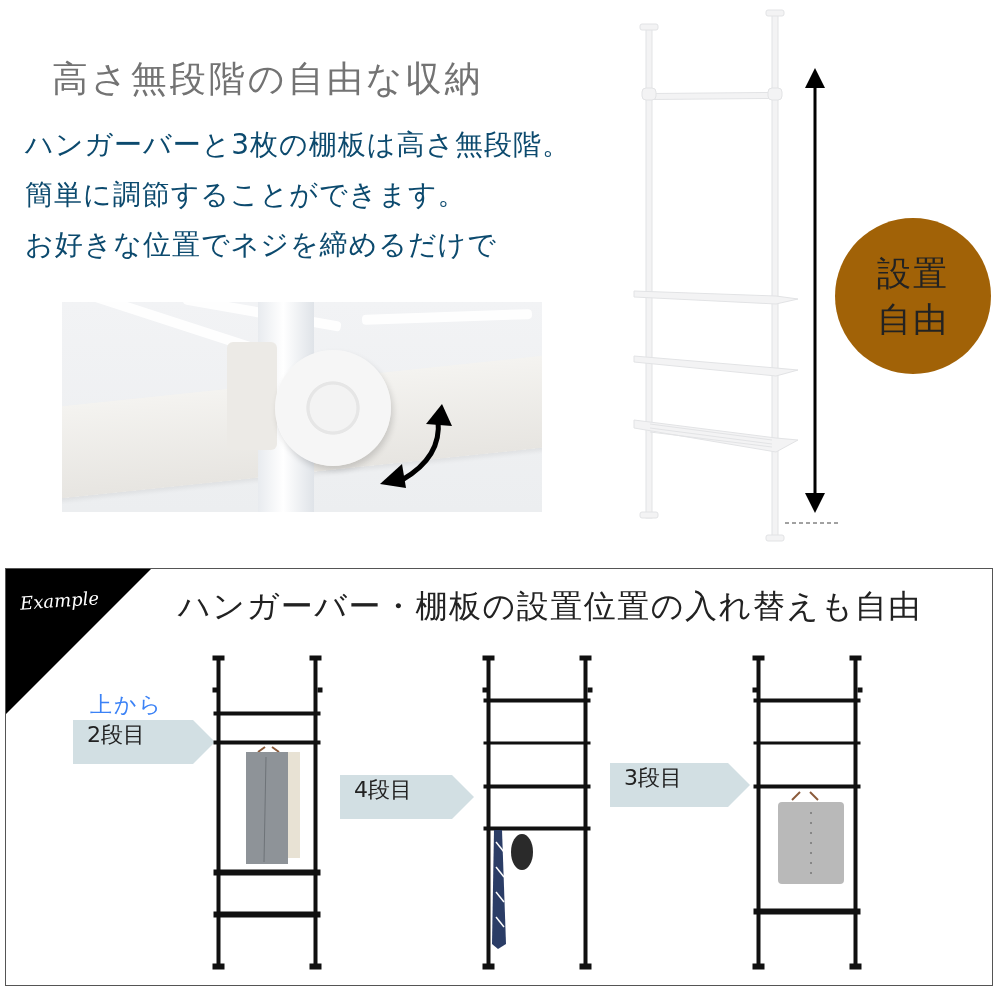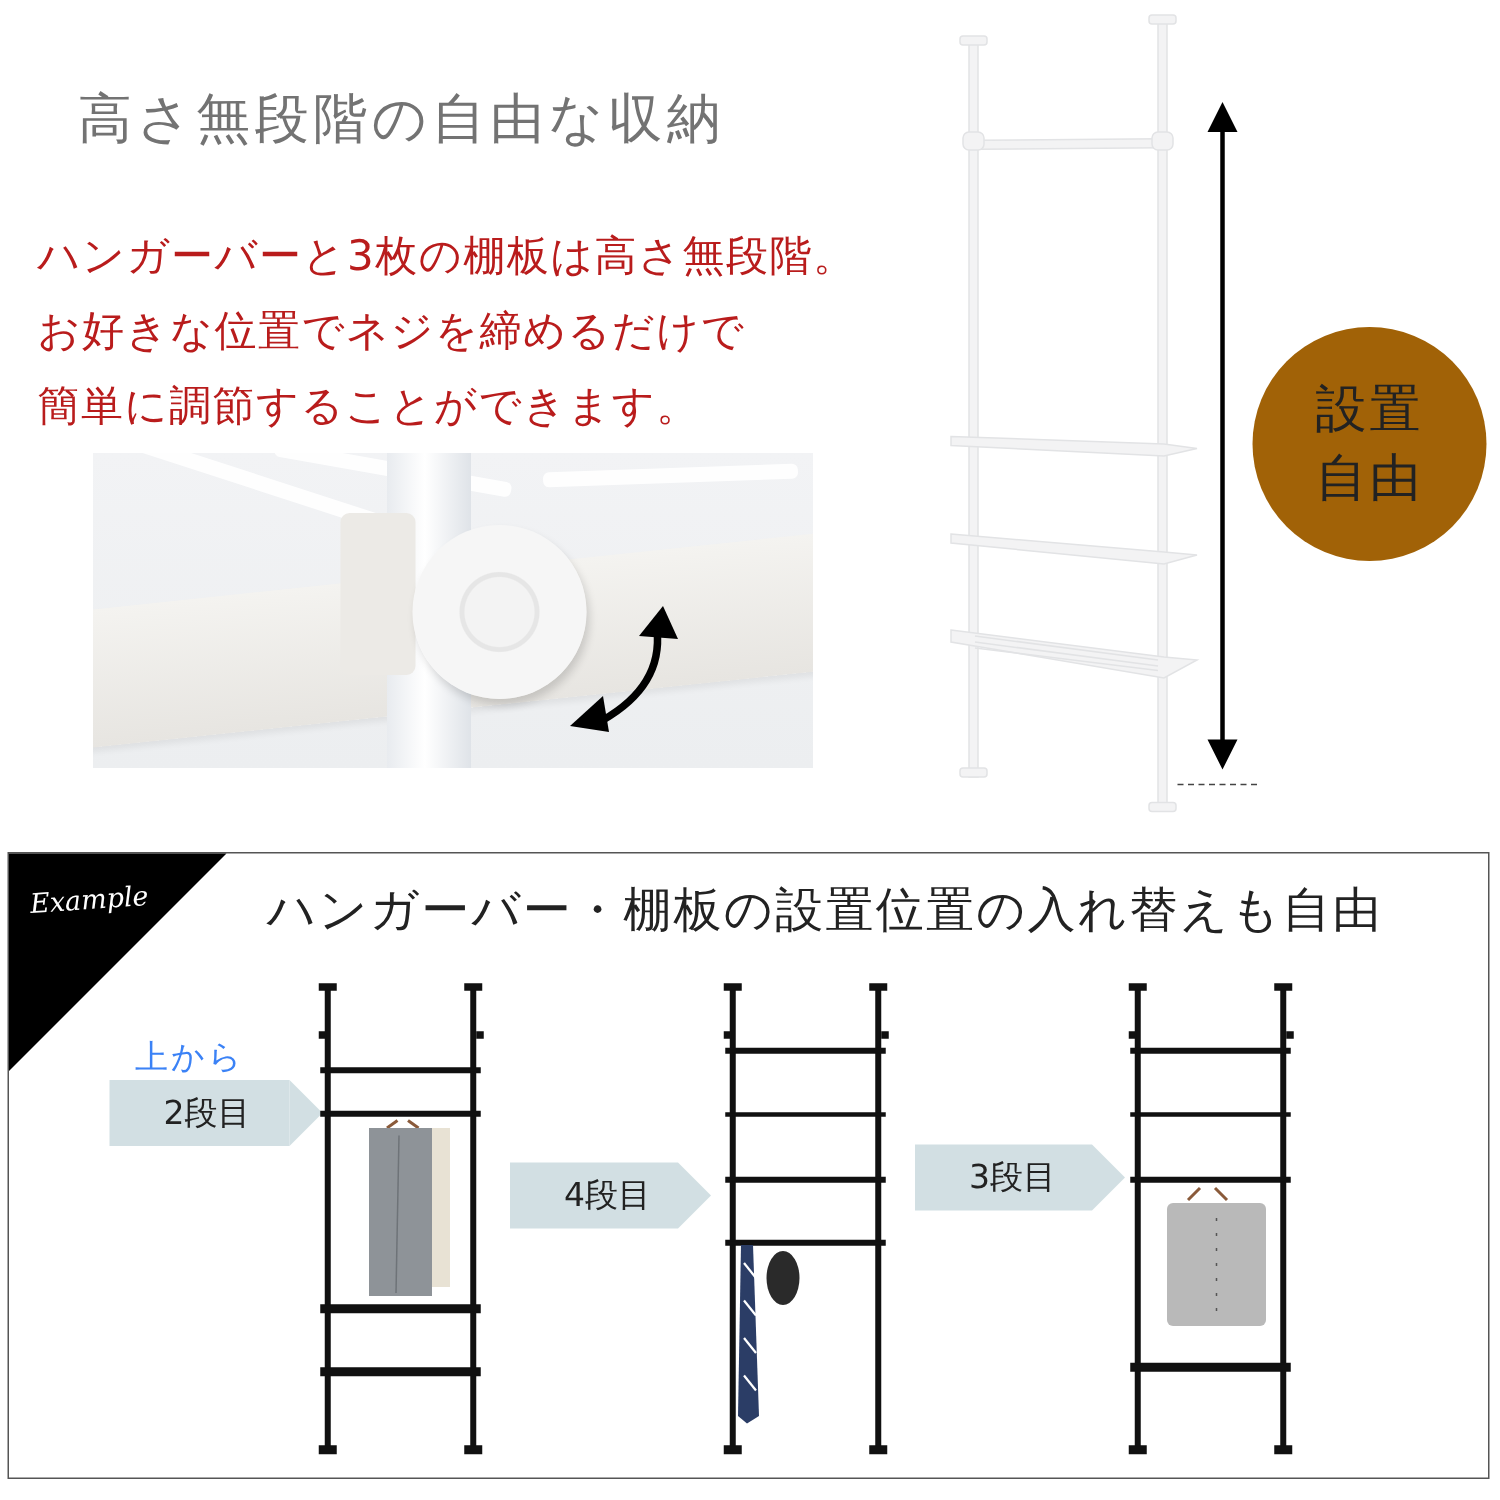--- a/index.html
+++ b/index.html
@@ -1,44 +1,44 @@
 <!DOCTYPE html>
 <html><head>
 <meta charset="utf-8">
 <style>
   html,body{margin:0;padding:0;background:#fff;}
   body{width:1000px;height:1000px;position:relative;overflow:hidden;font-family:"DejaVu Sans","Liberation Sans",sans-serif;color:#222;}
   .abs{position:absolute;}
   .title{left:52px;top:55px;font-size:36px;letter-spacing:3px;font-weight:300;color:#737373;white-space:nowrap;}
-  .desc{left:25px;top:146px;font-size:28px;line-height:50px;letter-spacing:1px;color:#b91c1c;}
+  .desc{left:25px;top:120px;font-size:28px;line-height:50px;letter-spacing:1px;color:#0c4a6e;}
   .desc div{white-space:nowrap;}
   .photo{left:62px;top:302px;width:480px;height:210px;background:linear-gradient(180deg,#f2f3f5 0%,#eceef0 100%);overflow:hidden;}
   .photo .bar{position:absolute;left:-10px;top:78px;width:520px;height:92px;background:linear-gradient(180deg,#f4f3f0,#e7e5e1);transform:skewY(-6deg);box-shadow:0 3px 4px rgba(0,0,0,.06);}
   .photo .rail{position:absolute;height:10px;background:#fff;border-radius:4px;opacity:.9;}
   .photo .pole{position:absolute;left:196px;top:-10px;width:56px;height:240px;background:linear-gradient(90deg,#e8ebef,#ffffff 45%,#dfe3e8);}
   .photo .knob{position:absolute;left:213px;top:48px;width:116px;height:116px;border-radius:50%;background:radial-gradient(circle at 50% 50%,#f3f3f3 0 28%,#e6e6e6 29% 32%,#f6f6f6 33% 100%);box-shadow:2px 4px 6px rgba(0,0,0,.15);}
   .photo .clamp{position:absolute;left:165px;top:40px;width:50px;height:108px;background:#eceae6;border-radius:6px;}
   .circle{left:835px;top:218px;width:156px;height:156px;border-radius:50%;background:#a16207;display:flex;flex-direction:column;align-items:center;justify-content:center;font-size:34px;line-height:46px;letter-spacing:2px;color:#222;}
   .example-box{left:5px;top:568px;width:988px;height:418px;border:1.5px solid #555;box-sizing:border-box;background:#fff;}
   .ex-tri{left:6px;top:569px;width:0;height:0;border-top:145px solid #000;border-right:145px solid transparent;}
   .ex-label{left:20px;top:590px;font-family:"DejaVu Serif","Liberation Serif",serif;font-style:italic;color:#fff;font-size:18px;transform:rotate(-4deg);}
   .ex-title{left:178px;top:585px;font-size:32px;letter-spacing:1.5px;color:#222;white-space:nowrap;}
-  .tag{position:absolute;height:44px;background:#d2dfe3;display:flex;align-items:center;font-size:22px;color:#222;box-sizing:border-box;padding-left:36px;}
+  .tag{position:absolute;height:44px;background:#d2dfe3;display:flex;align-items:flex-start;font-size:22px;color:#222;box-sizing:border-box;padding-left:14px;}
   .tag::after{content:"";position:absolute;right:-22px;top:0;border-top:22px solid transparent;border-bottom:22px solid transparent;border-left:22px solid #d2dfe3;}
   .small-label{font-size:22px;color:#3b82f6;letter-spacing:2px;}
   svg{position:absolute;overflow:visible;}
 </style>
 </head>
 <body>
 
 <div class="abs title">高さ無段階の自由な収納</div>
 <div class="abs desc">
   <div>ハンガーバーと3枚の棚板は高さ無段階。</div>
+  <div>簡単に調節することができます。</div>
   <div>お好きな位置でネジを締めるだけで</div>
-  <div>簡単に調節することができます。</div>
 </div>
 
 <div class="abs photo">
   <div class="rail" style="left:20px;top:18px;width:200px;transform:rotate(18deg);"></div>
   <div class="rail" style="left:120px;top:6px;width:160px;transform:rotate(10deg);"></div>
   <div class="rail" style="left:300px;top:10px;width:170px;transform:rotate(-2deg);"></div>
   <div class="bar"></div>
   <div class="pole"></div>
   <div class="clamp"></div>
   <div class="knob"></div>

